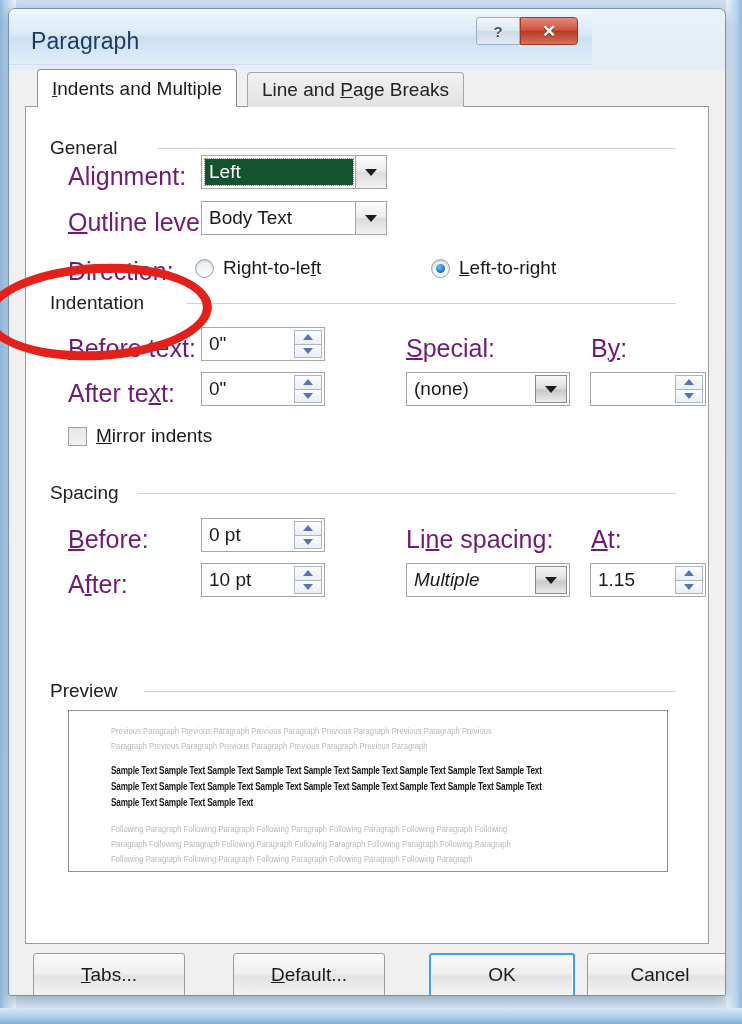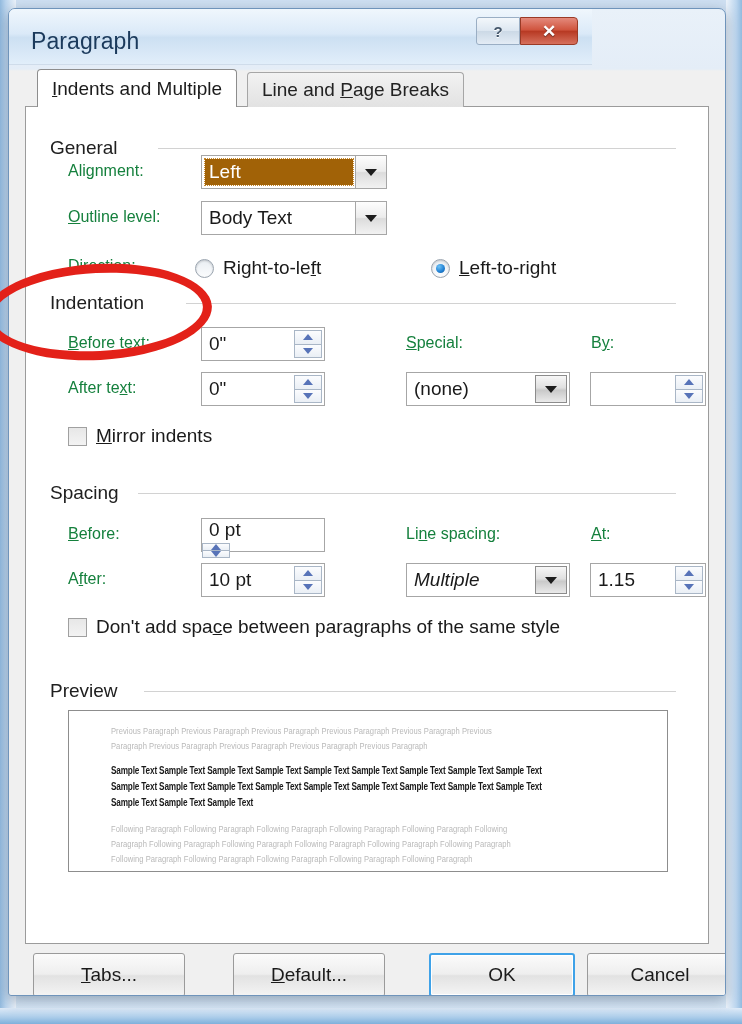--- a/index.html
+++ b/index.html
@@ -175,22 +175,22 @@
     text-align: right;
   }
   .group-rule {
     position: absolute;
     height: 1px;
     background: #d2d2d2;
   }
 
   .field-label {
     position: absolute;
-    font-size: 16px;
-    color: #15803d;
+    font-size: 25px;
+    color: #701a75;
     white-space: nowrap;
   }
   .u { text-decoration: underline; text-underline-offset: 1px; }
 
   
   .combo {
     position: absolute;
     height: 34px;
     box-sizing: border-box;
     background: #ffffff;
@@ -203,21 +203,21 @@
     display: flex;
     align-items: center;
     padding-left: 7px;
     font-size: 19px;
     color: #1a1a1a;
     overflow: hidden;
     white-space: nowrap;
   }
   .combo.selected .combo-text {
     margin: 3px 2px 3px 3px;
-    background: #a16207;
+    background: #14532d;
     color: #ffffff;
     outline: 1px dotted #c98a2c;
     padding-left: 4px;
   }
   .combo .combo-arrow {
     width: 30px;
     background: linear-gradient(to bottom, #fdfdfd 0%, #ececec 48%, #dcdcdc 52%, #f2f2f2 100%);
     border-left: 1px solid #a6a6a6;
     display: flex;
     align-items: center;
@@ -508,21 +508,21 @@
         <span class="check-box"></span>
         <span><span class="u">M</span>irror indents</span>
       </div>
 
       <div class="group-label" style="left:24px; top:375px;">Spacing</div>
       <div class="group-rule" style="left:112px; top:386px; width:538px;"></div>
 
       <div class="field-label" style="left:42px; top:418px;">
         <span class="u">B</span>efore:
       </div>
-      <div class="spin" style="left:175px; top:411px; width:124px;flex-direction:column;">
+      <div class="spin" style="left:175px; top:411px; width:124px;">
         <div class="spin-text">0 pt</div>
         <div class="spin-btns">
           <div>
               <span class="arr-up"></span>
             </div>
           <div>
               <span class="arr-dn"></span>
             </div>
         </div>
       </div>
@@ -558,24 +558,20 @@
         <div class="spin-btns">
           <div>
               <span class="arr-up"></span>
             </div>
           <div>
               <span class="arr-dn"></span>
             </div>
         </div>
       </div>
 
-      <div class="check-wrap" style="left:42px; top:509px;">
-        <span class="check-box"></span>
-        <span>Don't add spa<span class="u">c</span>e between paragraphs of the same style</span>
-      </div>
 
       <div class="group-label" style="left:24px; top:573px;">Preview</div>
       <div class="group-rule" style="left:118px; top:584px; width:532px;"></div>
 
       <div id="preview-box" style="top:603px;">
         <div class="pv-line" style="left:42px; top:14px;">Previous Paragraph Previous Paragraph Previous Paragraph Previous Paragraph Previous Paragraph Previous</div>
         <div class="pv-line" style="left:42px; top:29px;">Paragraph Previous Paragraph Previous Paragraph Previous Paragraph Previous Paragraph</div>
 
         <div class="pv-line sample" style="left:42px; top:54px;">Sample Text Sample Text Sample Text Sample Text Sample Text Sample Text Sample Text Sample Text Sample Text</div>
         <div class="pv-line sample" style="left:42px; top:70px;">Sample Text Sample Text Sample Text Sample Text Sample Text Sample Text Sample Text Sample Text Sample Text</div>

